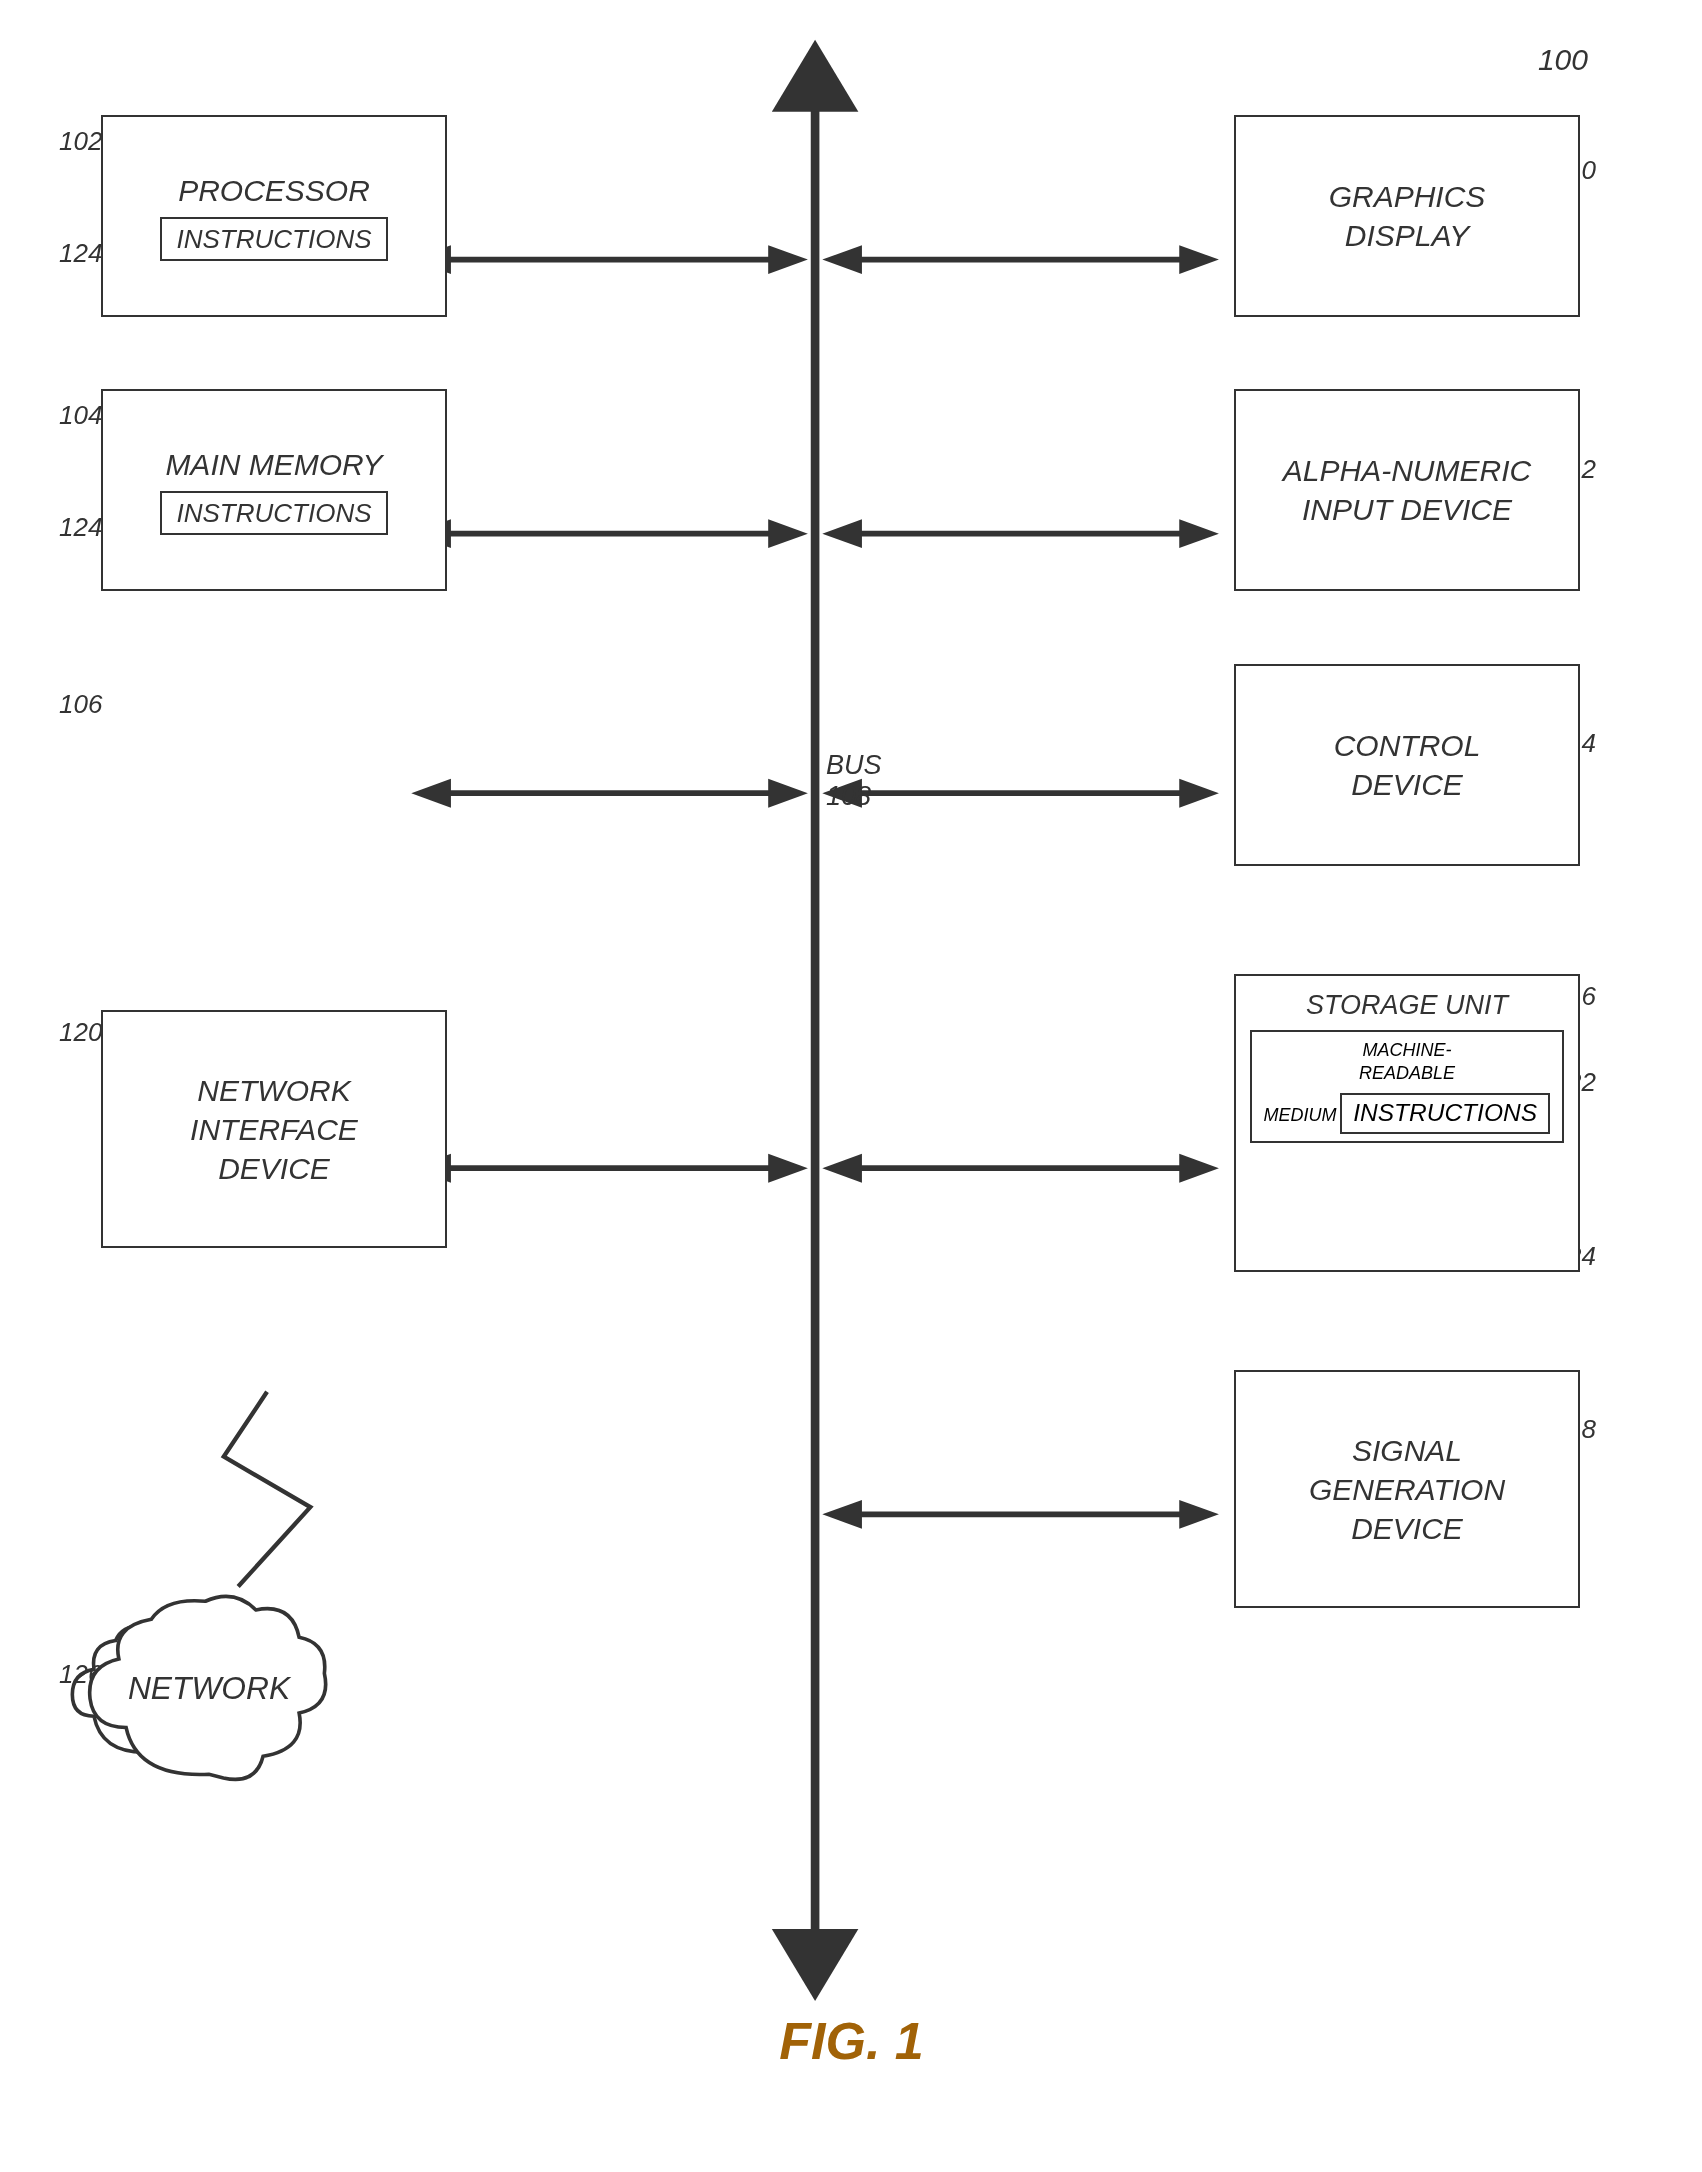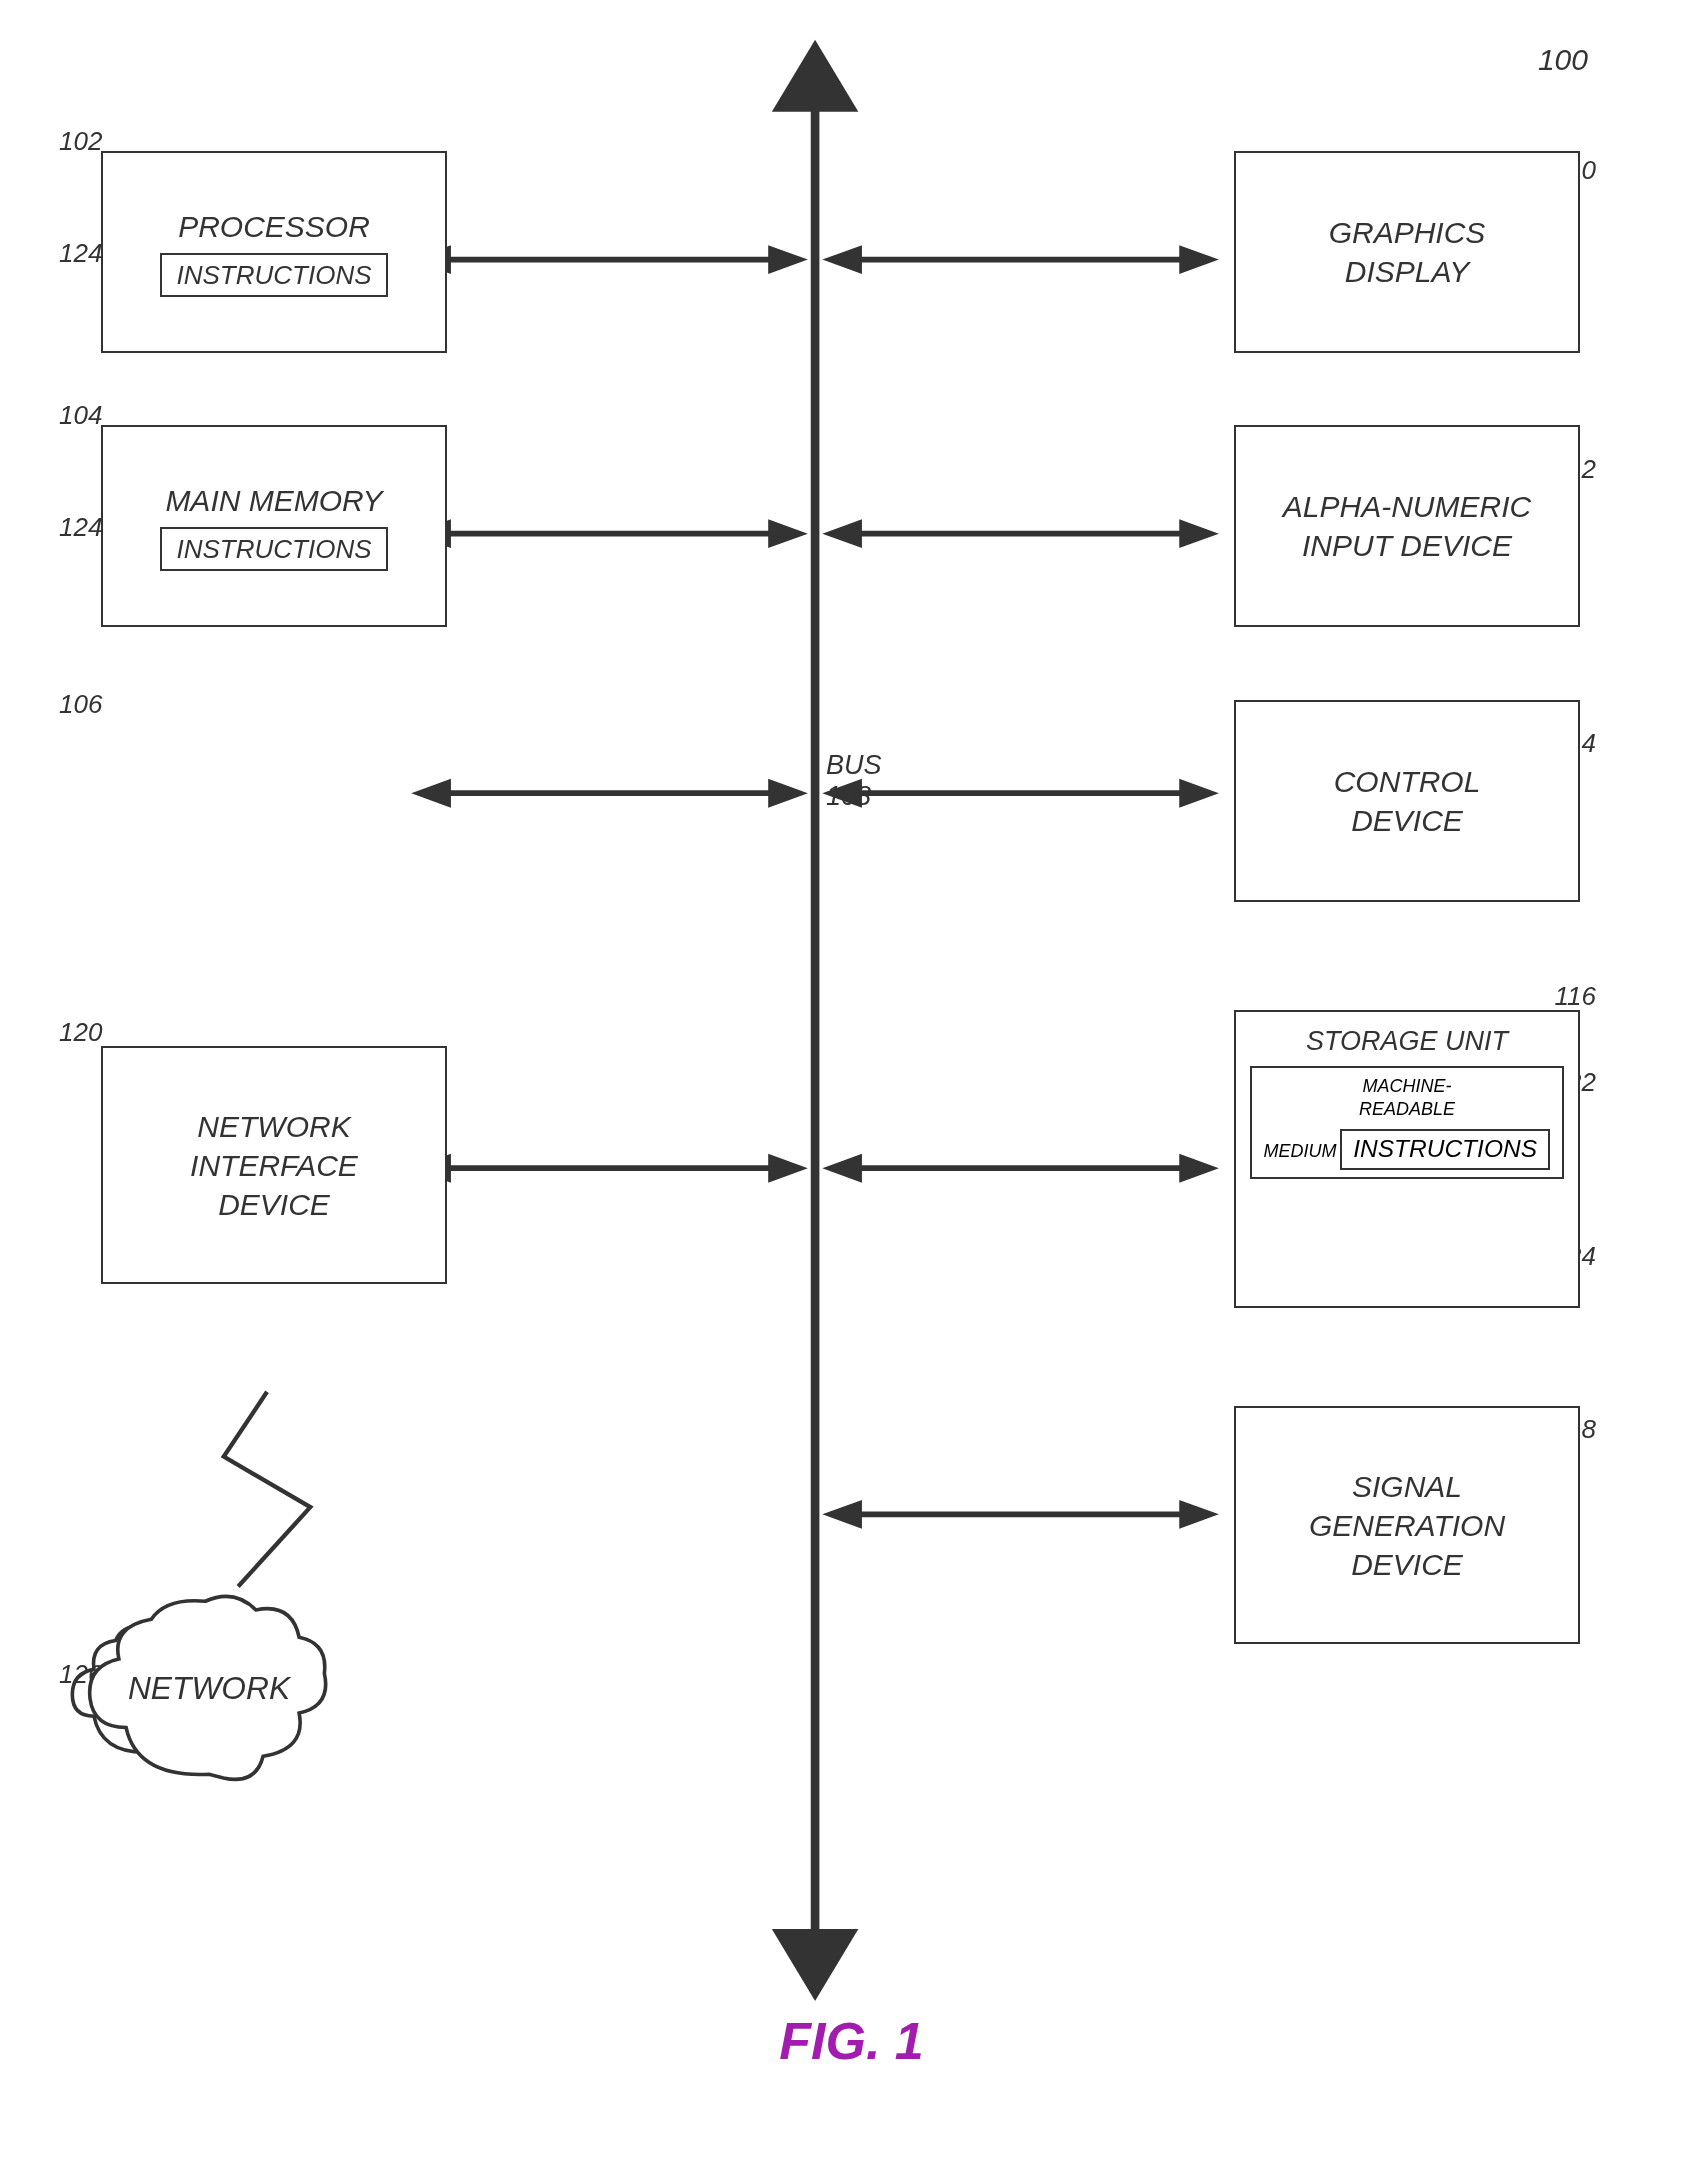--- a/index.html
+++ b/index.html
@@ -29,21 +29,20 @@
     
     .box {
       position: absolute;
       border: 2.9px solid #333;
       background: #fff;
       display: flex;
       flex-direction: column;
       align-items: center;
       justify-content: center;
       text-align: center;
-      margin-top: 36px;
     }
 
     .box-label {
       font-style: italic;
       font-size: 30px;
       font-weight: normal;
       line-height: 1.3;
       color: #333;
     }
 
@@ -65,21 +64,21 @@
       height: 2172px;
       pointer-events: none;
     }
 
     
     .fig-caption {
       position: absolute;
       font-size: 52px;
       font-weight: bold;
       font-style: italic;
-      color: #a21caf;
+      color: #a16207;
       text-align: center;
     }
 
     
     .diagram-ref {
       position: absolute;
       font-style: italic;
       font-size: 30px;
       color: #333;
     }

